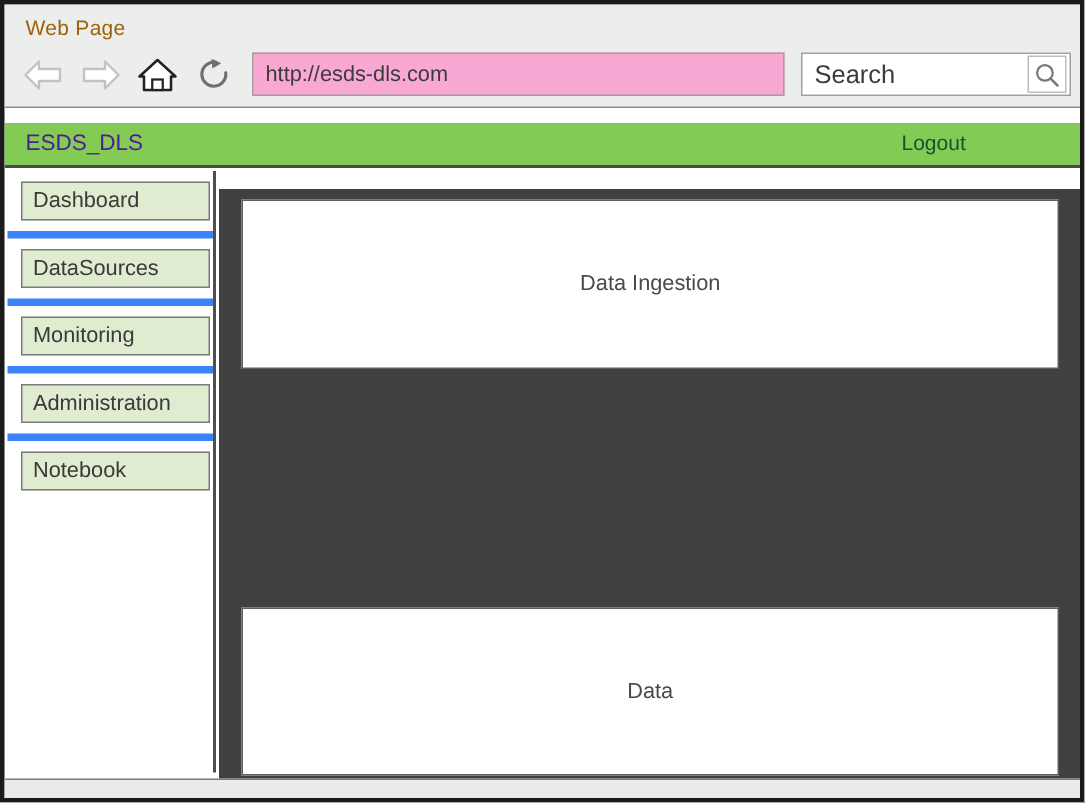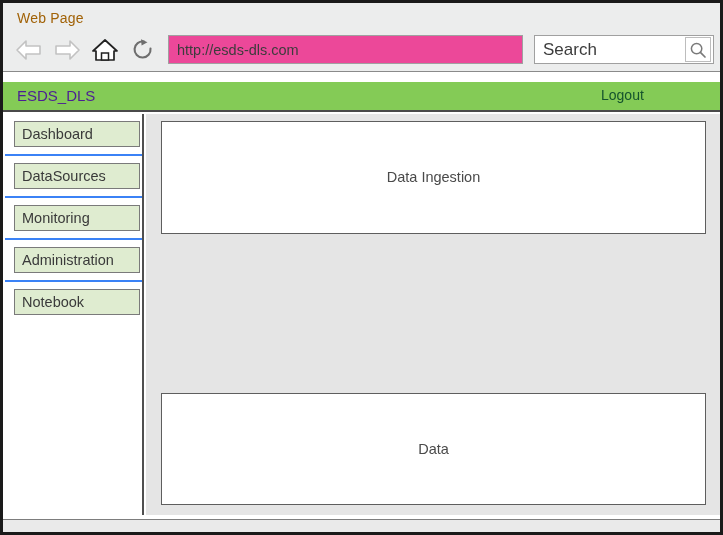--- a/index.html
+++ b/index.html
@@ -64,21 +64,21 @@
   .nav-fwd    { left: 46px; }
   .nav-home   { left: 84px; }
   .nav-reload { left: 122px; }
 
   .url-bar {
     position: absolute;
     left: 165px;
     top: 2px;
     width: 355px;
     height: 29px;
-    background: #ec4899;
+    background: #f9a8d4;
     border: 1px solid #a0a0a0;
     box-sizing: border-box;
     display: flex;
     align-items: center;
   }
   .url-text {
     padding-left: 8px;
     font-size: 14.5px;
     color: #3c3c3c;
     white-space: nowrap;
@@ -162,21 +162,21 @@
     border-right: 2px solid #4f4f4f;
     box-sizing: border-box;
     background: #ffffff;
   }
 
   .side-group {
     position: relative;
     box-sizing: border-box;
   }
   .side-group.divided {
-    border-bottom: 2px solid #3b82f6;
+    border-bottom: 5px solid #3b82f6;
   }
 
   .side-btn {
     margin: 7px 0 7px 9px;
     width: 126px;
     height: 26px;
     background: #dfecd0;
     border: 1px solid #7a7a7a;
     box-sizing: border-box;
     display: flex;
@@ -185,24 +185,24 @@
     font-size: 14.5px;
   }
   .side-btn span {
     padding-left: 7px;
     white-space: nowrap;
   }
 
   .content {
     position: absolute;
     left: 143px;
-    top: 0;
+    top: 12px;
     width: 574px;
     height: 401px;
-    background: #e5e5e5;
+    background: #404040;
   }
 
   .panel {
     position: absolute;
     left: 15px;
     width: 545px;
     background: #ffffff;
     border: 1px solid #5e5e5e;
     box-sizing: border-box;
     display: flex;

